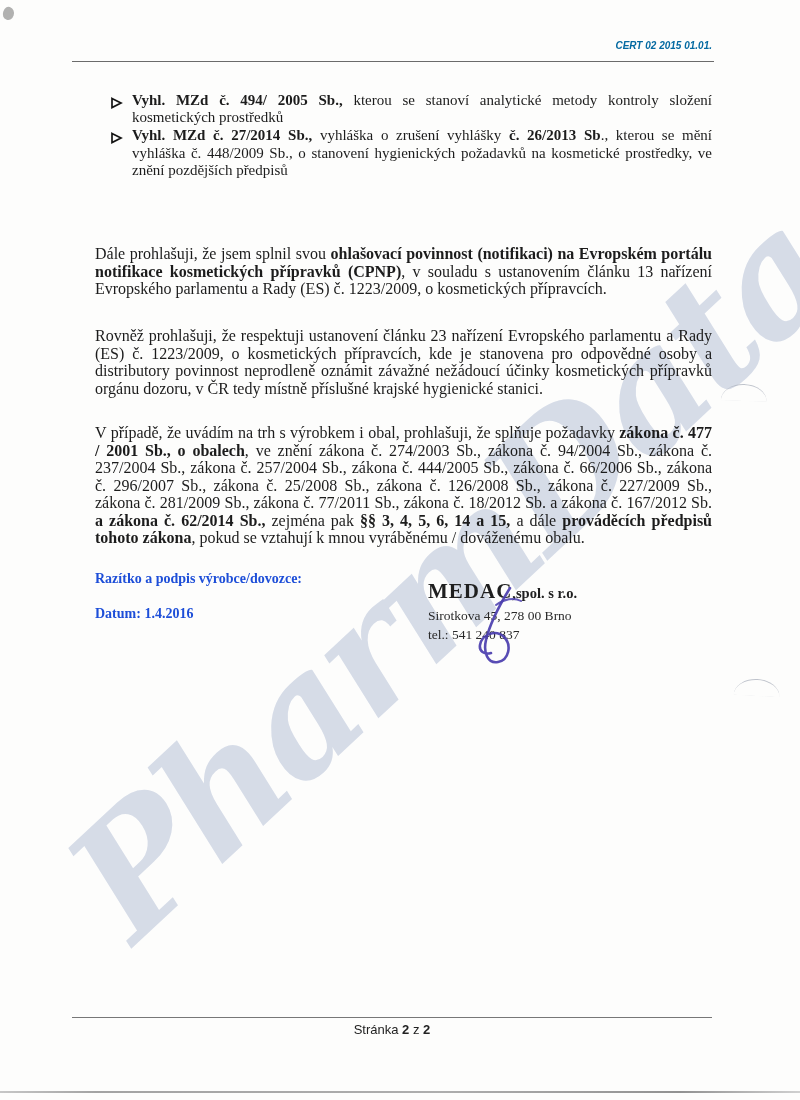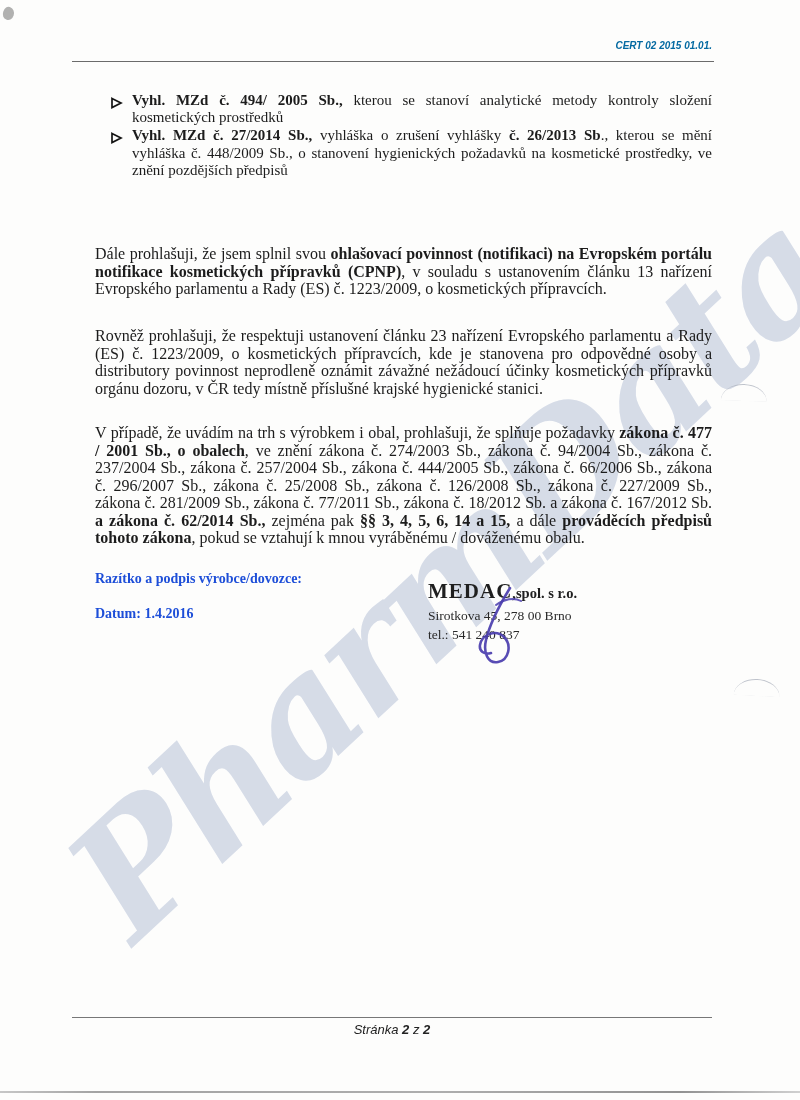--- a/index.html
+++ b/index.html
@@ -59,21 +59,21 @@
   .stamp-name { font-size:21px; font-weight:700; letter-spacing:1px; line-height:26px; }
   .stamp-name-suffix { font-size:14.5px; font-weight:700; letter-spacing:0; }
   .stamp-addr, .stamp-tel { font-size:13.5px; line-height:19px; color:#2a2a2a; }
   .signature { position:absolute; left:466px; top:585px; z-index:3; }
   
   .footer-rule {
     position:absolute; top:1017px; left:72px; right:88px; height:1px; background:#777;
   }
   .footer-text {
     position:absolute; top:1022px; left:72px; right:88px; text-align:center;
-    font-family:"Liberation Sans", sans-serif; font-size:13px; color:#222;font-style:italic;
+    font-family:"Liberation Sans", sans-serif; font-size:13px; color:#222;
   }
   
   .scan-bottom-edge {
     position:absolute; top:1091px; left:0; width:100%; height:1.5px;
     background:linear-gradient(90deg, #b9b9b9 0%, #8d8d8d 12%, #9a9a9a 55%, #777 85%, #c5c5c5 100%);
     opacity:.8;
   }
   .corner-smudge {
     position:absolute; top:7px; left:3px; width:11px; height:13px;
     background:#555; border-radius:45% 55% 50% 50%; opacity:.45;

